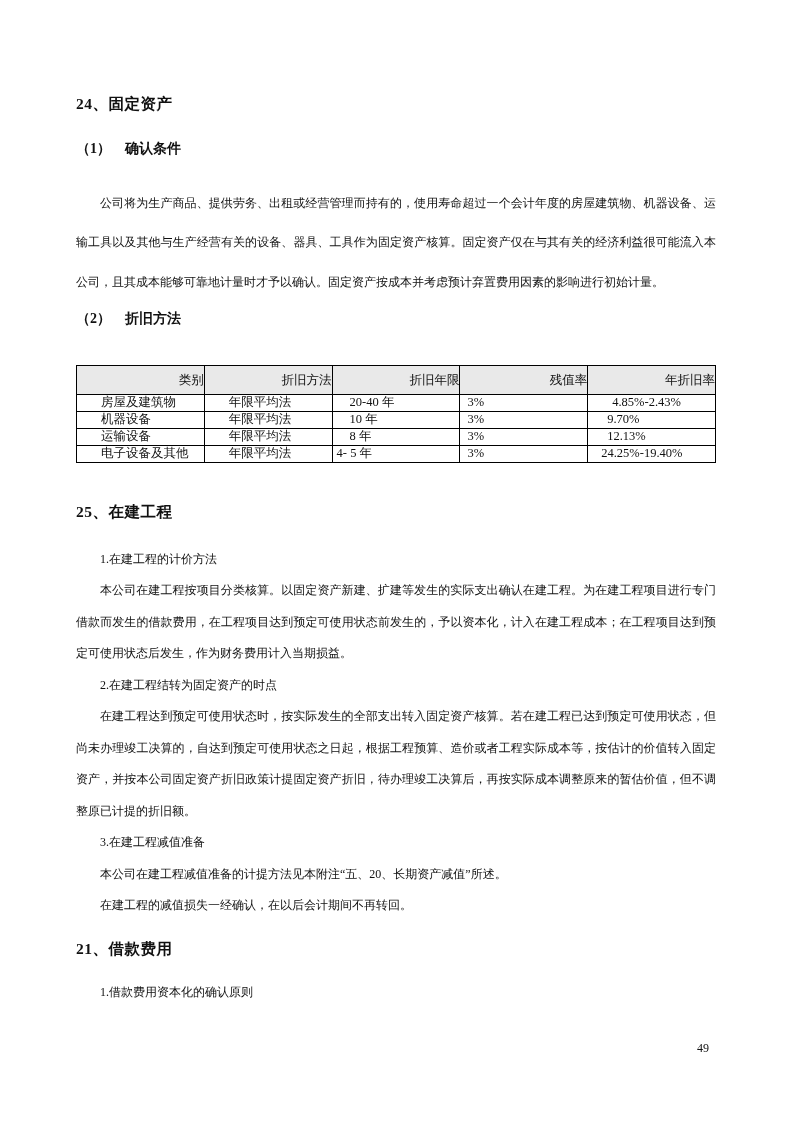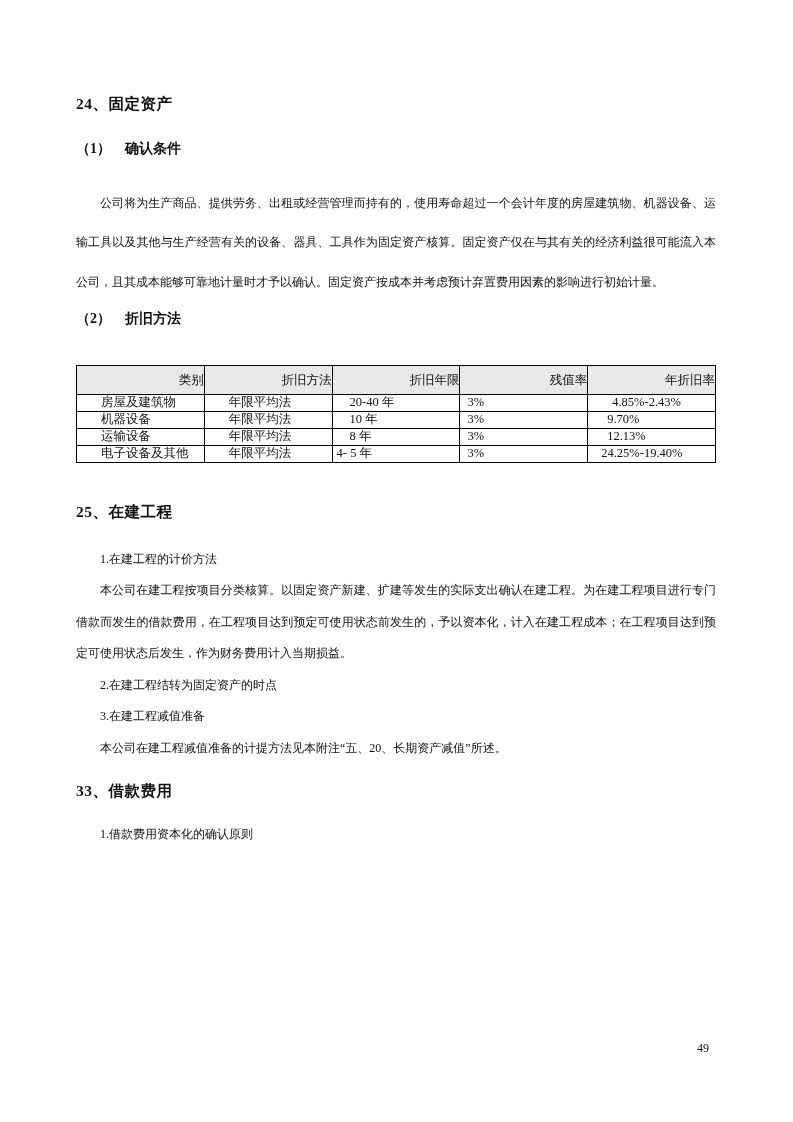--- a/index.html
+++ b/index.html
@@ -160,25 +160,27 @@
         </tr>
       </tbody>
     </table>
 
     <h2 id="h25" class="sec-heading">25、在建工程</h2>
 
     <div id="sec25-body" class="body-block">
       <p>1.在建工程的计价方法</p>
       <p>本公司在建工程按项目分类核算。以固定资产新建、扩建等发生的实际支出确认在建工程。为在建工程项目进行专门借款而发生的借款费用，在工程项目达到预定可使用状态前发生的，予以资本化，计入在建工程成本；在工程项目达到预定可使用状态后发生，作为财务费用计入当期损益。</p>
       <p>2.在建工程结转为固定资产的时点</p>
+      <p>在建工程达到预定可使用状态时，按实际发生的全部支出转入固定资产核算。若在建工程已达到预定可使用状态，但尚未办理竣工决算的，自达到预定可使用状态之日起，根据工程预算、造价或者工程实际成本等，按估计的价值转入固定资产，并按本公司固定资产折旧政策计提固定资产折旧，待办理竣工决算后，再按实际成本调整原来的暂估价值，但不调整原已计提的折旧额。</p>
       <p>3.在建工程减值准备</p>
       <p>本公司在建工程减值准备的计提方法见本附注“五、20、长期资产减值”所述。</p>
+      <p>在建工程的减值损失一经确认，在以后会计期间不再转回。</p>
     </div>
 
-    <h2 id="h26" class="sec-heading">33、借款费用</h2>
+    <h2 id="h26" class="sec-heading">21、借款费用</h2>
 
     <div id="sec26-body" class="body-block">
       <p>1.借款费用资本化的确认原则</p>
     </div>
 
   </main>
 
   <div class="page-number">49</div>
 </div>
 

